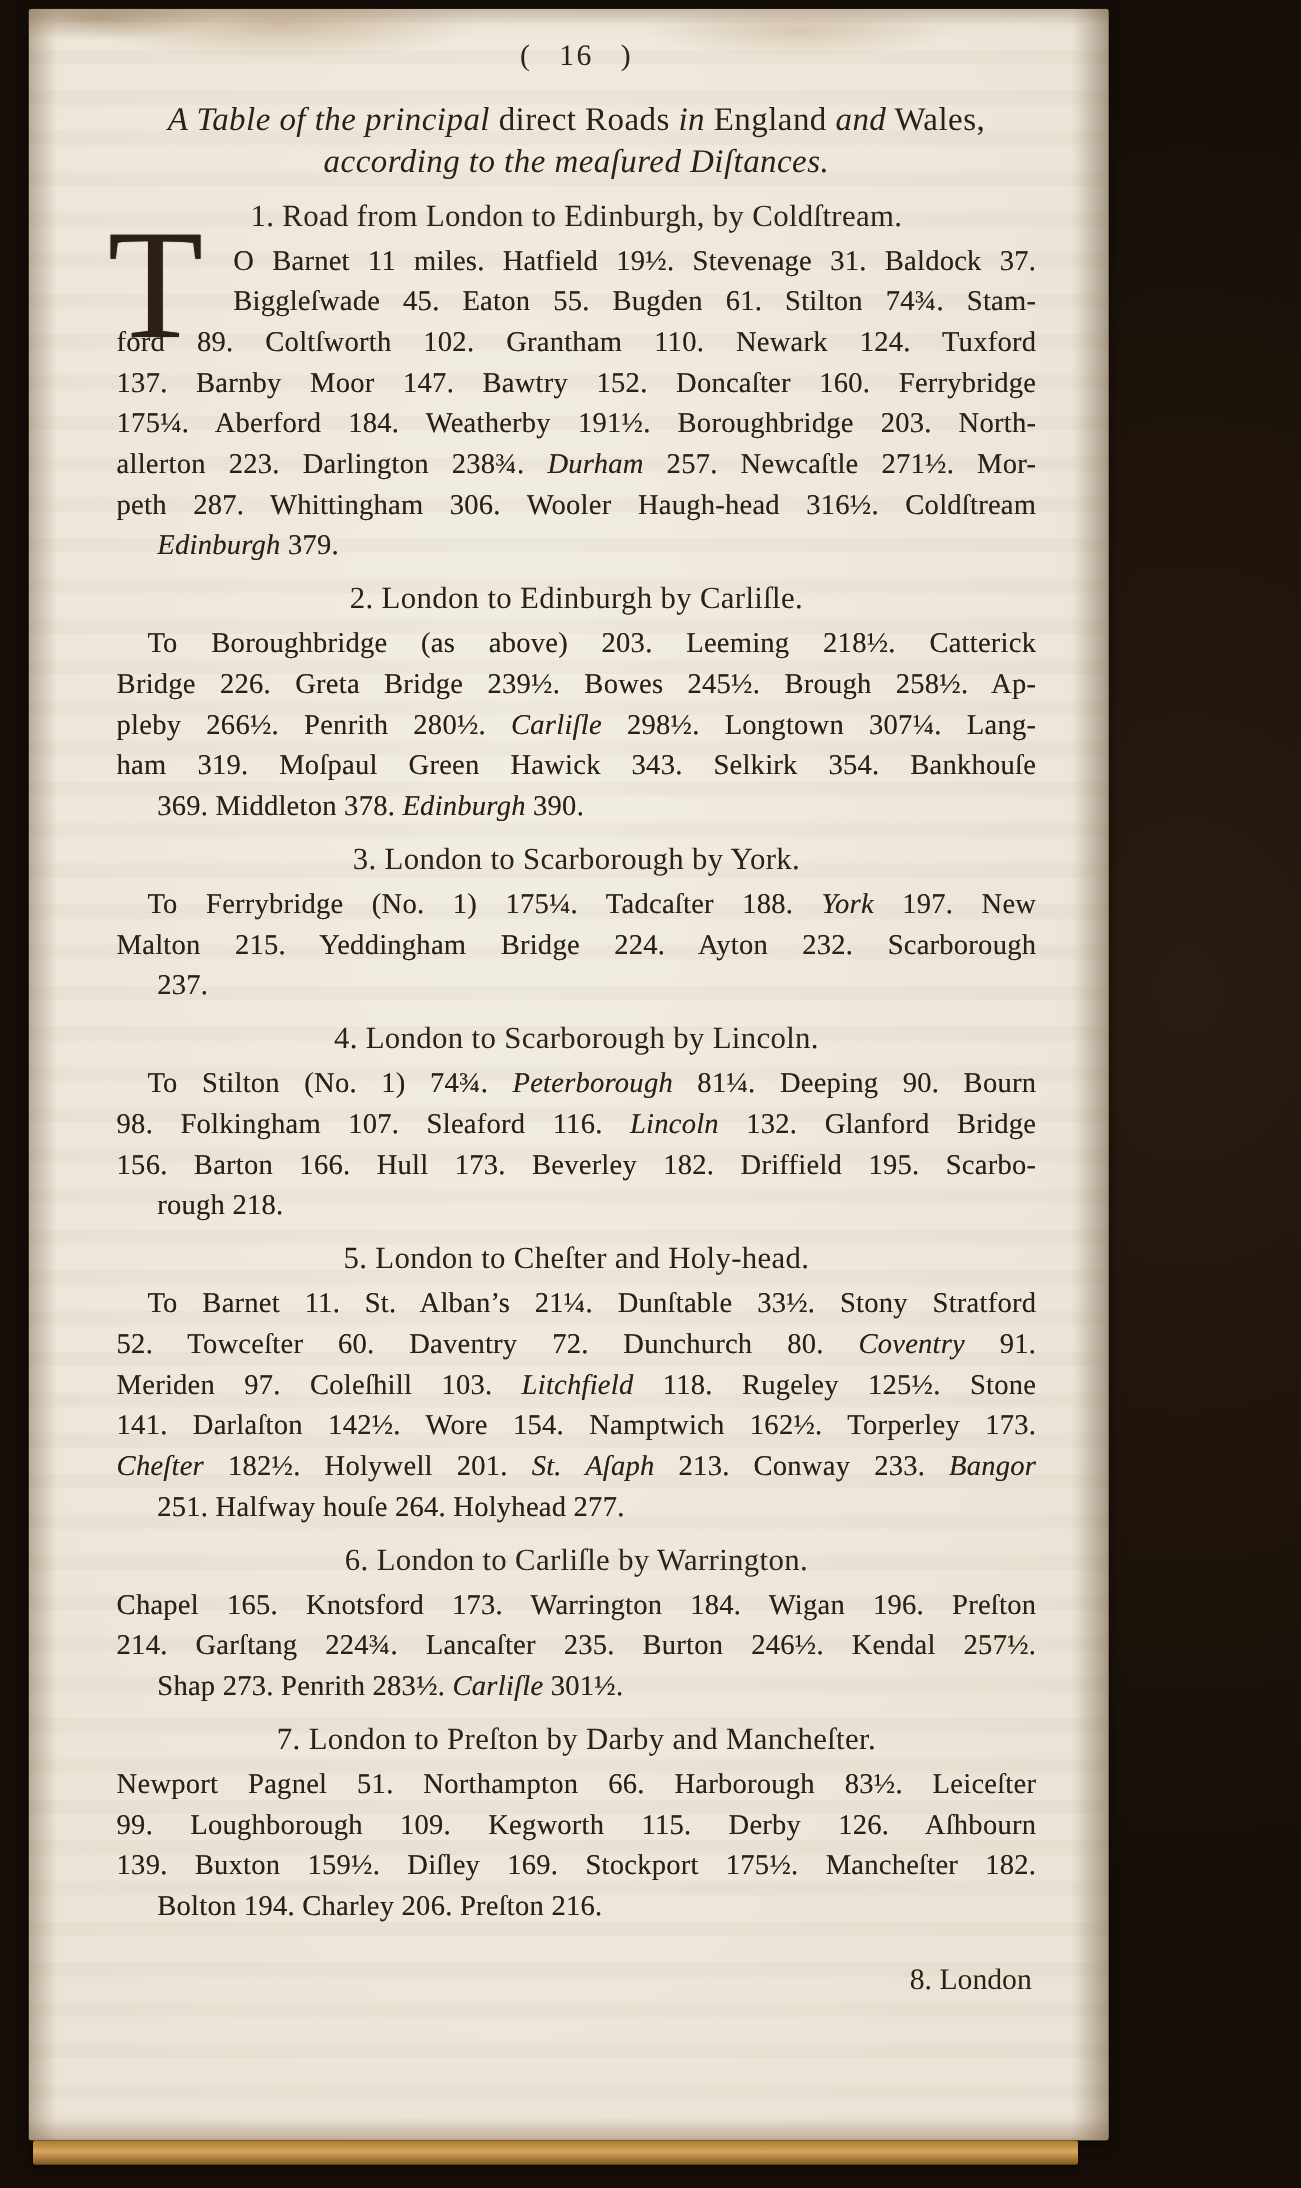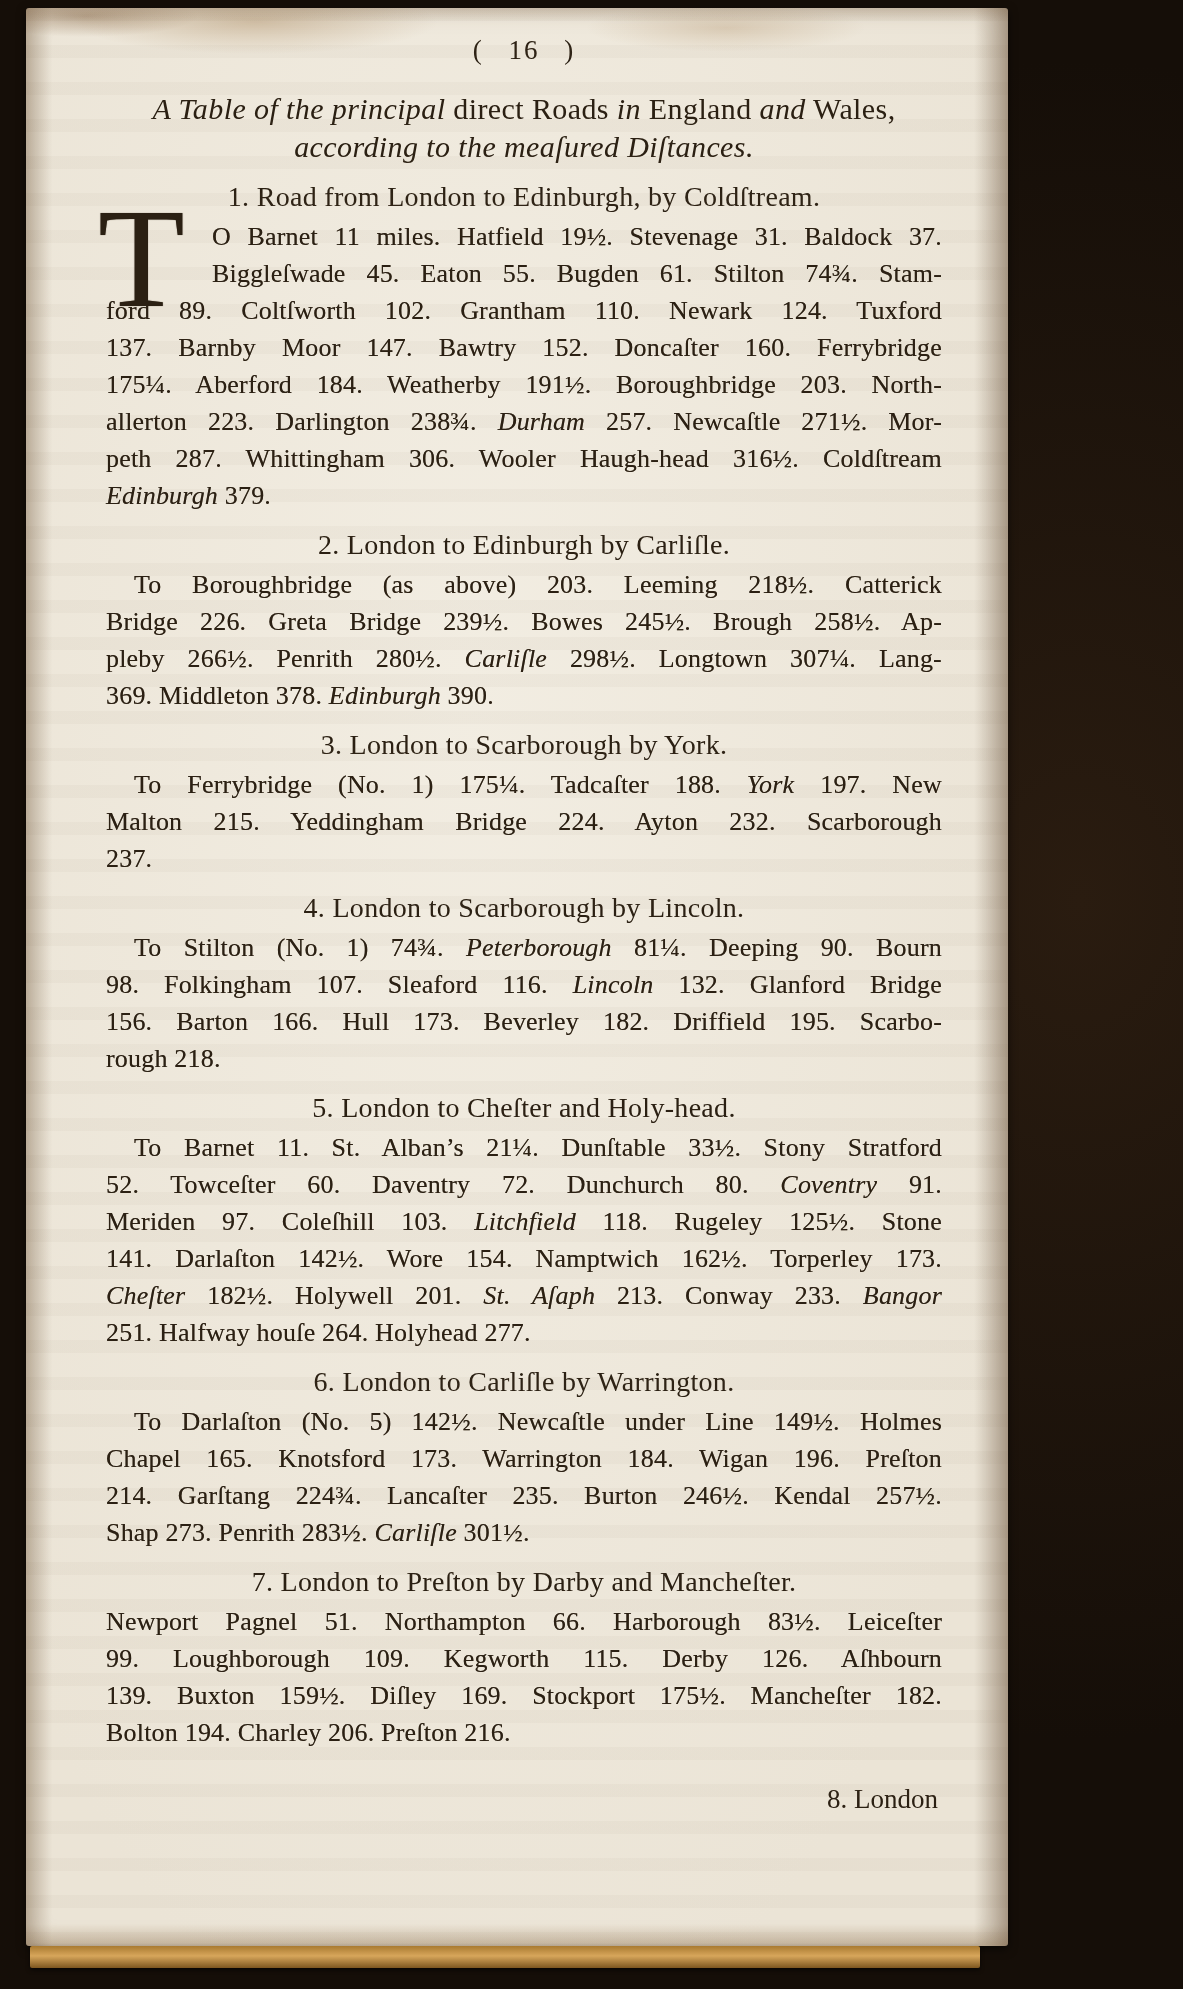--- a/index.html
+++ b/index.html
@@ -40,21 +40,21 @@
     text-align:center; font-size:28px; line-height:37px;
     margin-top:12px; margin-bottom:3px; letter-spacing:.3px;
   }
   .paragraph { position:relative; }
   .line {
     font-size:26px; line-height:37px;
     text-align:justify; text-align-last:justify;
     letter-spacing:.2px;
     text-shadow: 0 0 .6px rgba(43,32,19,.55);
   }
-  .line.last { text-align-last:left; }
+  .line.last { text-align-last:left;margin-left:37px; }
   .line.first { text-indent:28px; }
   .line.dc-indent { margin-left:106px; }
   .drop-cap {
     position:absolute; left:-8px; top:-12px;
     font-size:142px; line-height:104px;
     text-shadow: 0 0 1px rgba(43,32,19,.7);
   }
   .catchword {
     text-align:right; font-size:27px; line-height:37px;
     margin-top:30px; padding-right:4px;
@@ -88,20 +88,21 @@
         <div class="line">175¼. Aberford 184. Weatherby 191½. Boroughbridge 203. North-</div>
         <div class="line">allerton 223. Darlington 238¾. <i>Durham</i> 257. Newcaſtle 271½. Mor-</div>
         <div class="line">peth 287. Whittingham 306. Wooler Haugh-head 316½. Coldſtream</div>
         <div class="line last"><i>Edinburgh</i> 379.</div>
       </div>
       <div class="section-heading">2. London to Edinburgh by Carliſle.</div>
       <div class="paragraph">
         <div class="line first">To Boroughbridge (as above) 203. Leeming 218½. Catterick</div>
         <div class="line">Bridge 226. Greta Bridge 239½. Bowes 245½. Brough 258½. Ap-</div>
         <div class="line">pleby 266½. Penrith 280½. <i>Carliſle</i> 298½. Longtown 307¼. Lang-</div>
+        <div class="line">ham 319. Moſpaul Green Hawick 343. Selkirk 354. Bankhouſe</div>
         <div class="line last">369. Middleton 378. <i>Edinburgh</i> 390.</div>
       </div>
       <div class="section-heading">3. London to Scarborough by York.</div>
       <div class="paragraph">
         <div class="line first">To Ferrybridge (No. 1) 175¼. Tadcaſter 188. <i>York</i> 197. New</div>
         <div class="line">Malton 215. Yeddingham Bridge 224. Ayton 232. Scarborough</div>
         <div class="line last">237.</div>
       </div>
       <div class="section-heading">4. London to Scarborough by Lincoln.</div>
       <div class="paragraph">
@@ -114,21 +115,20 @@
       <div class="paragraph">
         <div class="line first">To Barnet 11. St. Alban’s 21¼. Dunſtable 33½. Stony Stratford</div>
         <div class="line">52. Towceſter 60. Daventry 72. Dunchurch 80. <i>Coventry</i> 91.</div>
         <div class="line">Meriden 97. Coleſhill 103. <i>Litchfield</i> 118. Rugeley 125½. Stone</div>
         <div class="line">141. Darlaſton 142½. Wore 154. Namptwich 162½. Torperley 173.</div>
         <div class="line"><i>Cheſter</i> 182½. Holywell 201. <i>St. Aſaph</i> 213. Conway 233. <i>Bangor</i></div>
         <div class="line last">251. Halfway houſe 264. Holyhead 277.</div>
       </div>
       <div class="section-heading">6. London to Carliſle by Warrington.</div>
       <div class="paragraph">
-        <div class="line first">To Darlaſton (No. 5) 142½. Newcaſtle under Line 149½. Holmes</div>
         <div class="line">Chapel 165. Knotsford 173. Warrington 184. Wigan 196. Preſton</div>
         <div class="line">214. Garſtang 224¾. Lancaſter 235. Burton 246½. Kendal 257½.</div>
         <div class="line last">Shap 273. Penrith 283½. <i>Carliſle</i> 301½.</div>
       </div>
       <div class="section-heading">7. London to Preſton by Darby and Mancheſter.</div>
       <div class="paragraph">
         <div class="line">Newport Pagnel 51. Northampton 66. Harborough 83½. Leiceſter</div>
         <div class="line">99. Loughborough 109. Kegworth 115. Derby 126. Aſhbourn</div>
         <div class="line">139. Buxton 159½. Diſley 169. Stockport 175½. Mancheſter 182.</div>
         <div class="line last">Bolton 194. Charley 206. Preſton 216.</div>

